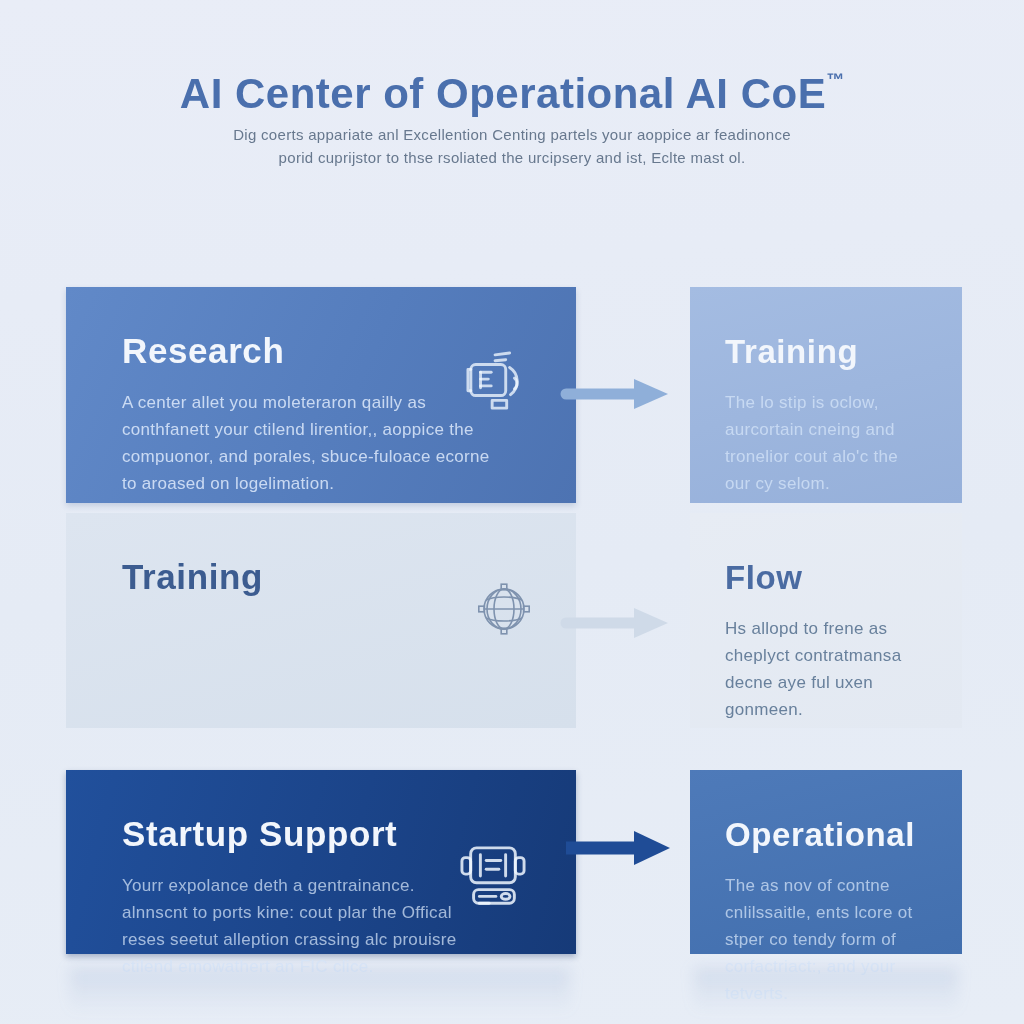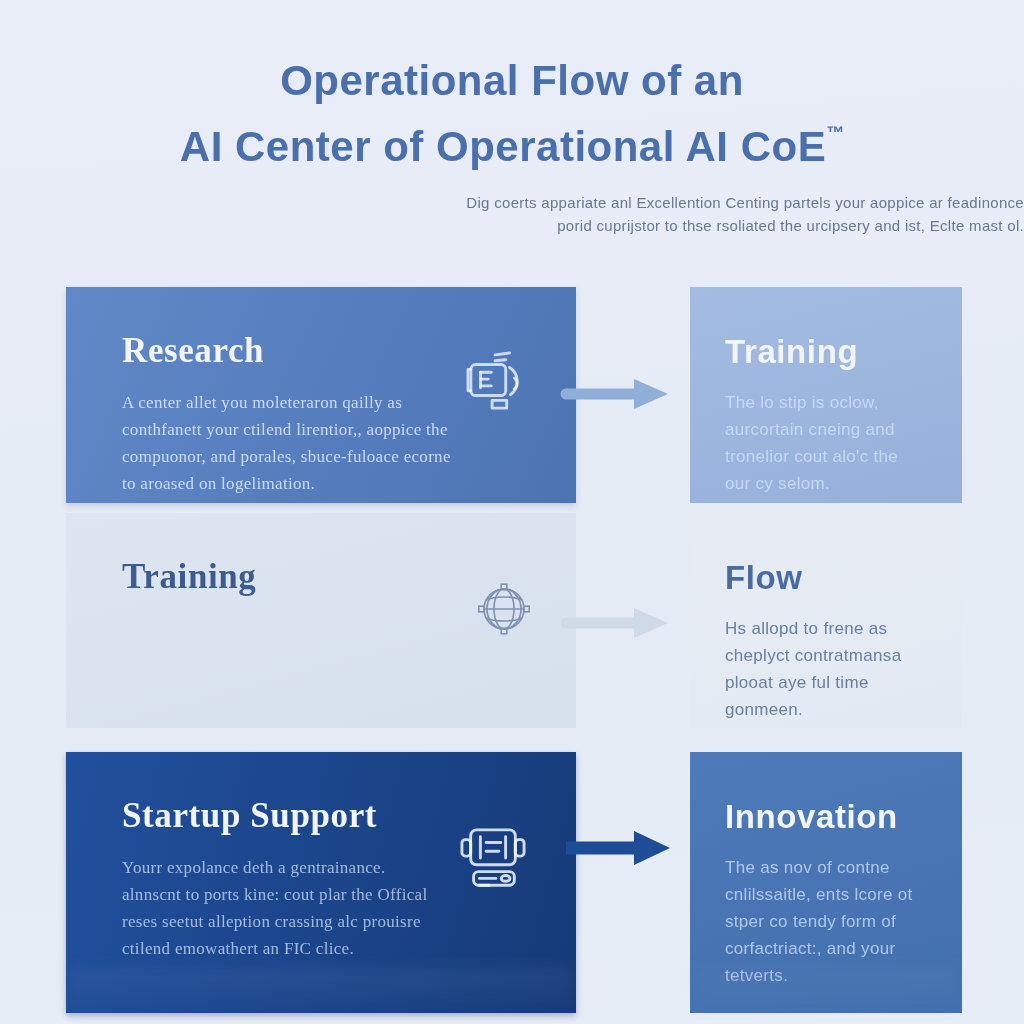--- a/index.html
+++ b/index.html
@@ -22,40 +22,39 @@
   }
   .title-line{
     color:#4a6fad;
     font-size:42px;
     font-weight:700;
     line-height:53px;
     letter-spacing:0.5px;
   }
   .tm{font-size:18px;vertical-align:22px;font-weight:700;letter-spacing:0;}
   .subtitle{
-    margin-top:18px;
+    margin-top:3px;
     color:#67788e;
     font-size:15px;
     line-height:23px;
     letter-spacing:0.3px;
     white-space:pre-line;
-    text-align:right;
   }
 
   
   .card{
     position:absolute;
     box-sizing:border-box;
   }
-  .card-left{left:66px;width:510px;padding:44px 28px 16px 56px;font-family:Liberation Serif, serif;}
+  .card-left{left:66px;width:510px;padding:44px 28px 16px 56px;}
   .card-right{left:690px;width:272px;padding:46px 18px 0 35px;}
 
   .row1{top:287px;height:216px;}
   .row2{top:513px;height:215px;}
-  .row3{top:752px;height:261px;}
+  .row3{top:770px;height:184px;}
 
   .c-r1l{background:linear-gradient(115deg,#6189c8 0%,#557dbd 55%,#4d73b2 100%);
          box-shadow:0 3px 6px rgba(40,70,130,0.18);}
   .c-r1r{background:linear-gradient(165deg,#a4bce2 0%,#96b0da 100%);}
   .c-r2l{background:linear-gradient(165deg,#dde5f0 0%,#d6e0ec 100%);}
   .c-r2r{background:linear-gradient(165deg,#e7ecf4 0%,#e3e9f2 100%);}
   .c-r3l{background:linear-gradient(105deg,#21509c 0%,#1b4489 55%,#163a78 100%);
          box-shadow:0 3px 6px rgba(20,45,100,0.30);}
   .c-r3r{background:linear-gradient(165deg,#4e7ab9 0%,#426fae 100%);}
 
@@ -102,21 +101,20 @@
   }
   .refl-left{left:70px;width:500px;}
   .refl-right{left:694px;width:264px;}
 </style>
 </head>
 <body>
 
 <div class="canvas">
 
   <div class="header">
-    <div class="title-line">Operational Flow of an</div>
     <div class="title-line"><span>AI Center of Operational AI CoE</span><span class="tm">™</span></div>
     <div class="subtitle">Dig coerts appariate anl Excellention Centing partels your aoppice ar feadinonce
 porid cuprijstor to thse rsoliated the urcipsery and ist, Eclte mast ol.</div>
   </div>
 
   <div class="card card-left row1 c-r1l">
     <div class="card-title t-light">Research</div>
     <div class="card-body b-light">A center allet you moleteraron qailly as
 conthfanett your ctilend lirentior,, aoppice the
 compuonor, and porales, sbuce-fuloace ecorne
@@ -175,21 +173,21 @@
     <svg viewBox="0 0 112 44">
       <line x1="6" y1="22" x2="80" y2="22" stroke="currentColor" stroke-width="11" stroke-linecap="round"></line>
       <polygon points="74,7 74,37 108,22" fill="currentColor"></polygon>
     </svg>
   </div>
 
   <div class="card card-right row2 c-r2r">
     <div class="card-title t-dark2">Flow</div>
     <div class="card-body b-dark2">Hs allopd to frene as
 cheplyct contratmansa
-plooat aye ful time
+decne aye ful uxen
 gonmeen.</div>
   </div>
 
   <div class="card card-left row3 c-r3l">
     <div class="card-title t-light">Startup Support</div>
     <div class="card-body b-light2">Yourr expolance deth a gentrainance.
 alnnscnt to ports kine: cout plar the Offical
 reses seetut alleption crassing alc prouisre
 ctilend emowathert an FIC clice.</div>
     <div class="card-icon icon-r3">
@@ -210,21 +208,21 @@
   </div>
 
   <div class="arrow arrow-3">
     <svg viewBox="0 0 112 44">
       <line x1="4" y1="22" x2="80" y2="22" stroke="currentColor" stroke-width="13"></line>
       <polygon points="72,5 72,39 108,22" fill="currentColor"></polygon>
     </svg>
   </div>
 
   <div class="card card-right row3 c-r3r">
-    <div class="card-title t-light">Innovation</div>
+    <div class="card-title t-light">Operational</div>
     <div class="card-body b-light2">The as nov of contne
 cnlilssaitle, ents lcore ot
 stper co tendy form of
 corfactriact:, and your
 tetverts.</div>
   </div>
 
   <div class="reflection refl-left"></div>
   <div class="reflection refl-right"></div>
 

